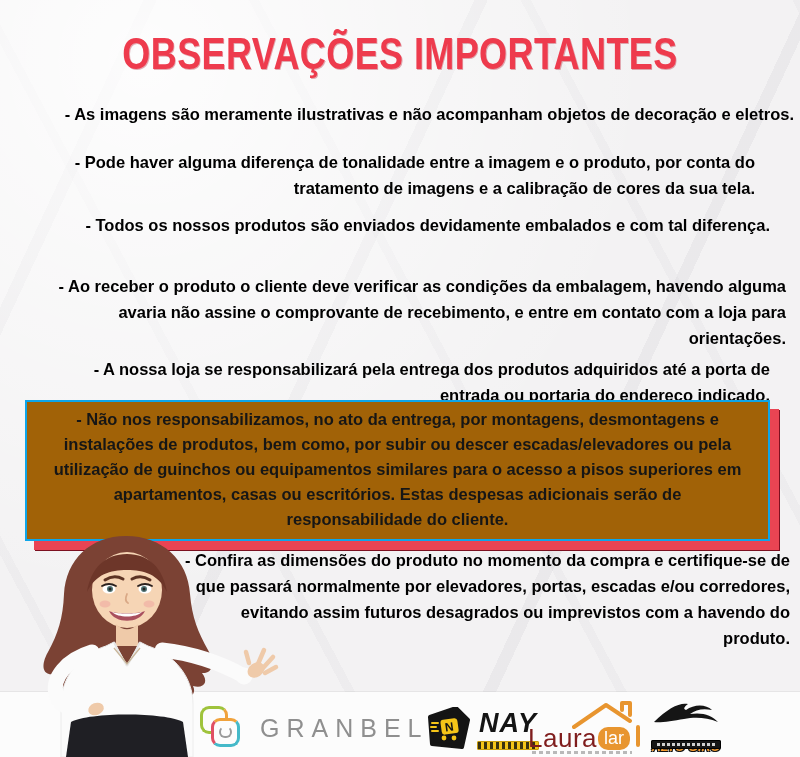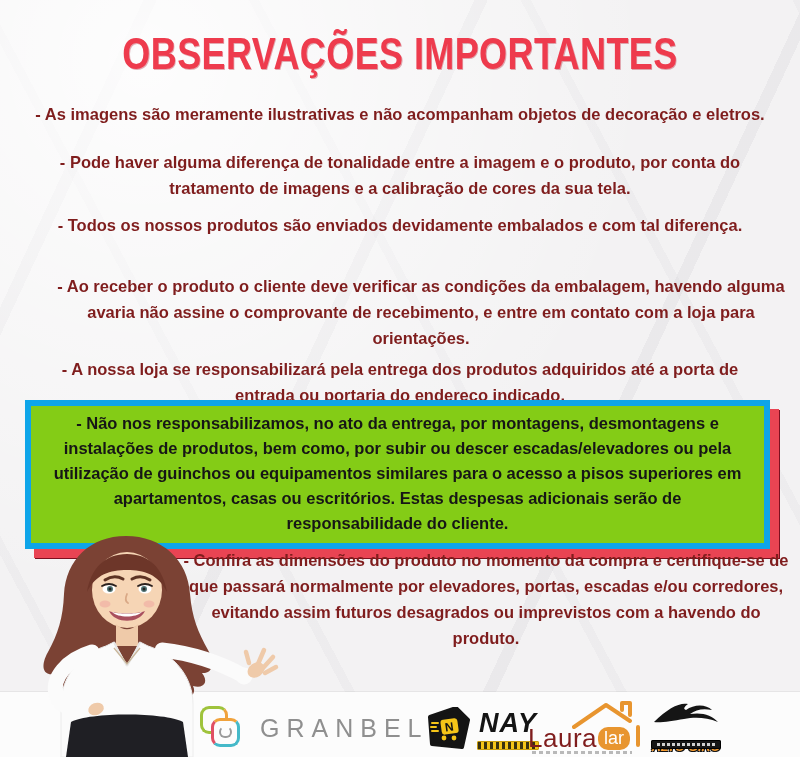--- a/index.html
+++ b/index.html
@@ -15,33 +15,33 @@
   }
   .title {
     position:absolute; top:28px; left:0; width:100%;
     text-align:center; color:#ee3b4d;
     font-size:45px; font-weight:800; letter-spacing:0.5px;
     transform:scaleX(.8); transform-origin:center;
     text-shadow:1px 1px 0 rgba(180,20,40,.35);
     white-space:nowrap;
   }
   .note {
-    position:absolute; text-align:center;
-    color:#7f1d1d; font-weight:700;
+    position:absolute; text-align:right;
+    color:#000000; font-weight:700;
     font-size:16.5px; line-height:26px;
   }
   .p1 { top:101px; left:6px;  width:788px; }
   .p2 { top:149px; left:45px; width:710px; }
   .p3 { top:212px; left:30px; width:740px; }
   .p4 { top:273px; left:35px; width:730px;margin-left:21px; }
   .p5 { top:356px; left:30px; width:740px; }
   .notice-box {
     position:absolute; top:400px; left:25px; width:745px;
-    background:#84cc16;
-    border:6px solid #0ea5e9;
+    background:#a16207;
+    border:2px solid #0ea5e9;
     box-shadow:9px 9px 0 #e94453, 10px 10px 0 #7c1020;
     padding:5px 20px 7px;
   }
   .notice-box .note-inline {
     text-align:center; color:#161616; font-weight:700;
     font-size:16.5px; line-height:25px;
   }
   .p6 { top:547px; left:182px; width:608px; }
   .footer-strip {
     position:absolute; top:692px; left:0; width:800px; height:65px;

